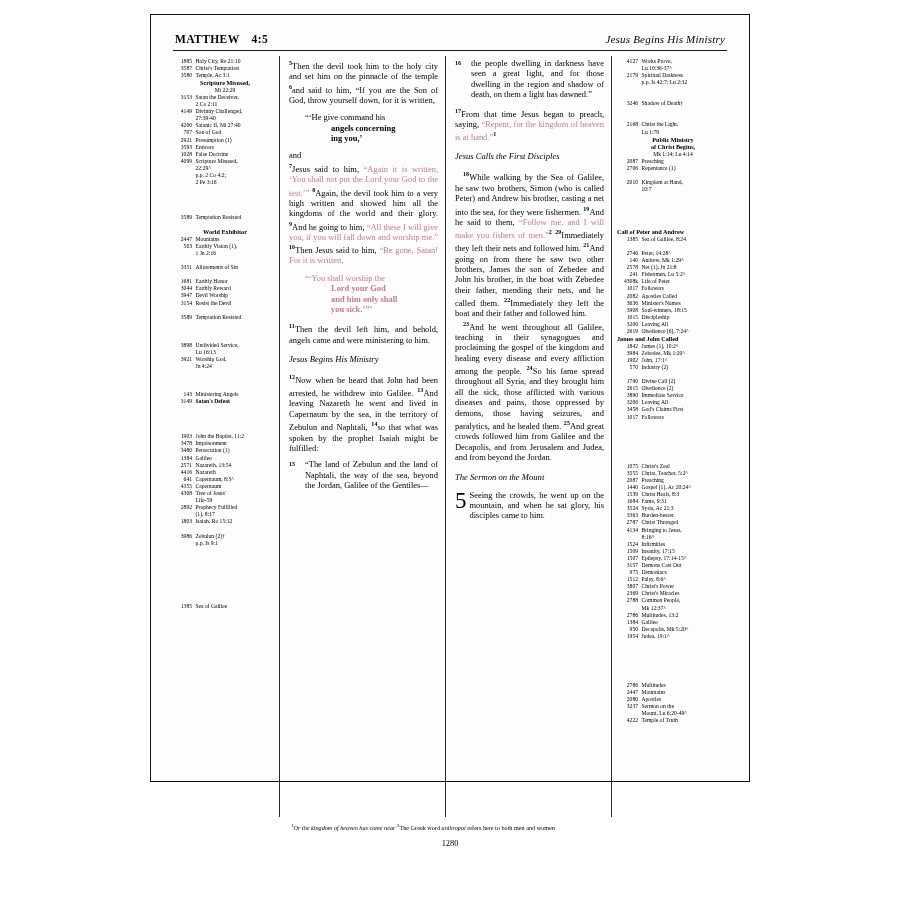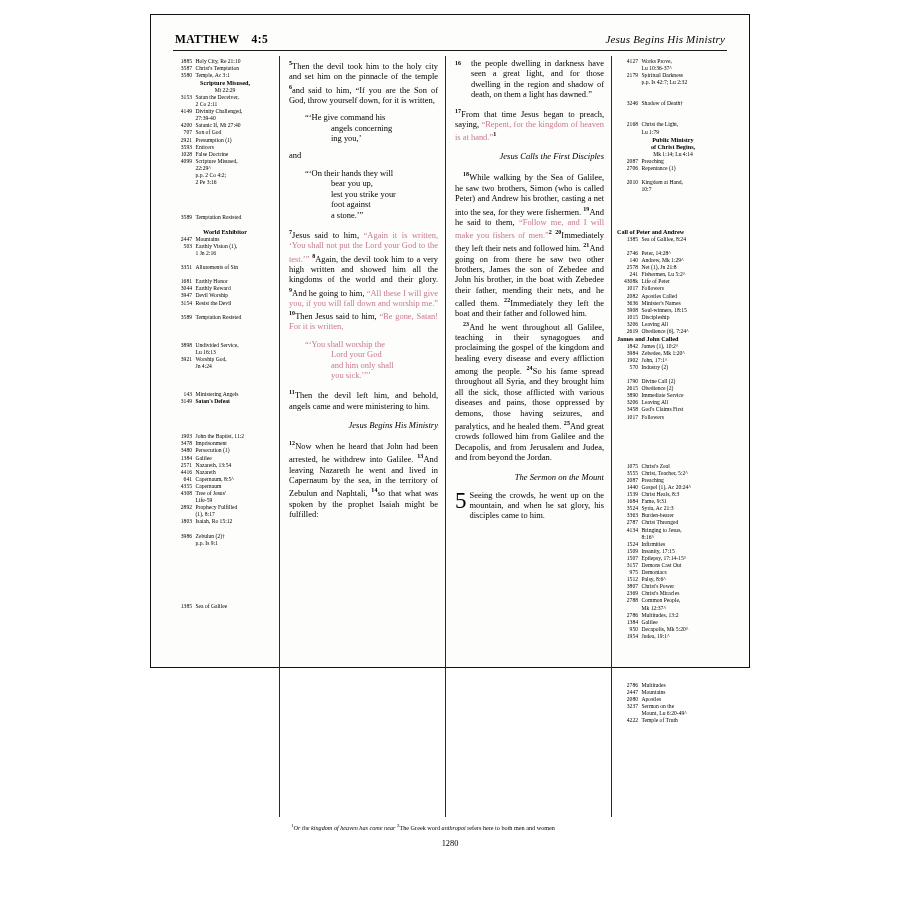--- a/index.html
+++ b/index.html
@@ -5,21 +5,21 @@
   html,body{margin:0;padding:0;}
   body{
     width:900px;height:900px;
     background:#ffffff;
     font-family:"Liberation Serif", serif;
     overflow:hidden;
   }
   #page{
     position:absolute;
     left:150px; top:14px;
-    width:600px; height:654px;
+    width:600px; height:768px;
     background:#fdfdfb;
     border:1.5px solid #111;
     box-sizing:border-box;
     padding:18px 20px 8px 20px;
   }
   
   .runhead{
     display:flex; justify-content:space-between; align-items:baseline;
     padding:0 4px 4px 4px;
   }
@@ -81,25 +81,25 @@
   .vnum{
     font-size:6px; vertical-align:super; font-weight:bold;
     letter-spacing:.1px;
   }
   .red{ color:#c8788c; }
   .poet{
     text-align:left; text-indent:0; margin:0;
     padding-left:16px;
   }
   .poet .l1{ display:block; padding-left:0; text-indent:-0px;}
-  .poet .l2{ display:block; padding-left:26px;}
+  .poet .l2{ display:block; padding-left:26px;font-weight:bold;}
   .poetblock{ margin:7px 0 7px 0; }
   .poetblock.red{ color:#c8788c; }
   .sechead{
-    text-align:right; font-style:italic; font-size:8.6px;
+    text-align:left; font-style:italic; font-size:8.6px;
     margin:9px 0 7px 0; line-height:11px;
   }
   .sechead.two{ line-height:11.5px; }
   .spacer6{ height:6px;}
   .dropcap{
     float:left; font-size:23px; line-height:20px;
     font-weight:normal; padding:1px 3px 0 0; margin-top:0px;
   }
   
   .poetv{ position:relative; padding-left:16px;}
@@ -314,27 +314,20 @@
       </p>
 
       <div class="poetblock poet">
         <span class="l1">“‘He give command his</span>
         <span class="l2">angels concerning</span>
         <span class="l2">ing you,’</span>
       </div>
 
       <p class="para noind">and</p>
 
-      <div class="poetblock poet">
-        <span class="l1">“‘On their hands they will</span>
-        <span class="l2">bear you up,</span>
-        <span class="l2">lest you strike your</span>
-        <span class="l2">foot against</span>
-        <span class="l2">a stone.’”</span>
-      </div>
 
       <p class="para noind">
         <span class="vnum">7</span><span>Jesus said to him, </span><span class="red">“Again it is written, ‘You shall not put the Lord your God to the test.’”</span>
         <span class="vnum">8</span><span>Again, the devil took him to a very high written and showed him all the kingdoms of the world and their glory. </span><span class="vnum">9</span><span>And he going to him, </span><span class="red">“All these I will give you, if you will fall down and worship me.”</span>
         <span class="vnum">10</span><span>Then Jesus said to him, </span><span class="red">“Be gone, Satan! For it is written,</span>
       </p>
 
       <div class="poetblock poet red">
         <span class="l1">“‘You shall worship the</span>
         <span class="l2">Lord your God</span>
@@ -346,20 +339,30 @@
         <span class="vnum">11</span><span>Then the devil left him, and behold, angels came and were ministering to him.</span>
       </p>
 
       <div class="sechead">Jesus Begins His Ministry</div>
 
       <p class="para noind">
         <span class="vnum">12</span><span>Now when he heard that John had been arrested, he withdrew into Galilee. </span><span class="vnum">13</span><span>And leaving Nazareth he went and lived in Capernaum by the sea, in the territory of Zebulun and Naphtali, </span><span class="vnum">14</span><span>so that what was spoken by the prophet Isaiah might be fulfilled:</span>
       </p>
 
       <div class="spacer6"></div>
+      <div class="poetv">
+        <span class="vn">15</span>
+        <span class="l0">“The land of Zebulun</span>
+        <span class="l2">and the land of</span>
+        <span class="l2">Naphtali,</span>
+        <span class="l1">the way of the sea,</span>
+        <span class="l2">beyond the Jordan,</span>
+        <span class="l2">Galilee of the</span>
+        <span class="l2">Gentiles—</span>
+      </div>
     </div>
 
     <div class="vline"></div>
 
     <div class="textcol">
 
       <div class="poetv">
         <span class="vn">16</span>
         <span class="l0">the people dwelling</span>
         <span class="l2">in darkness</span>

